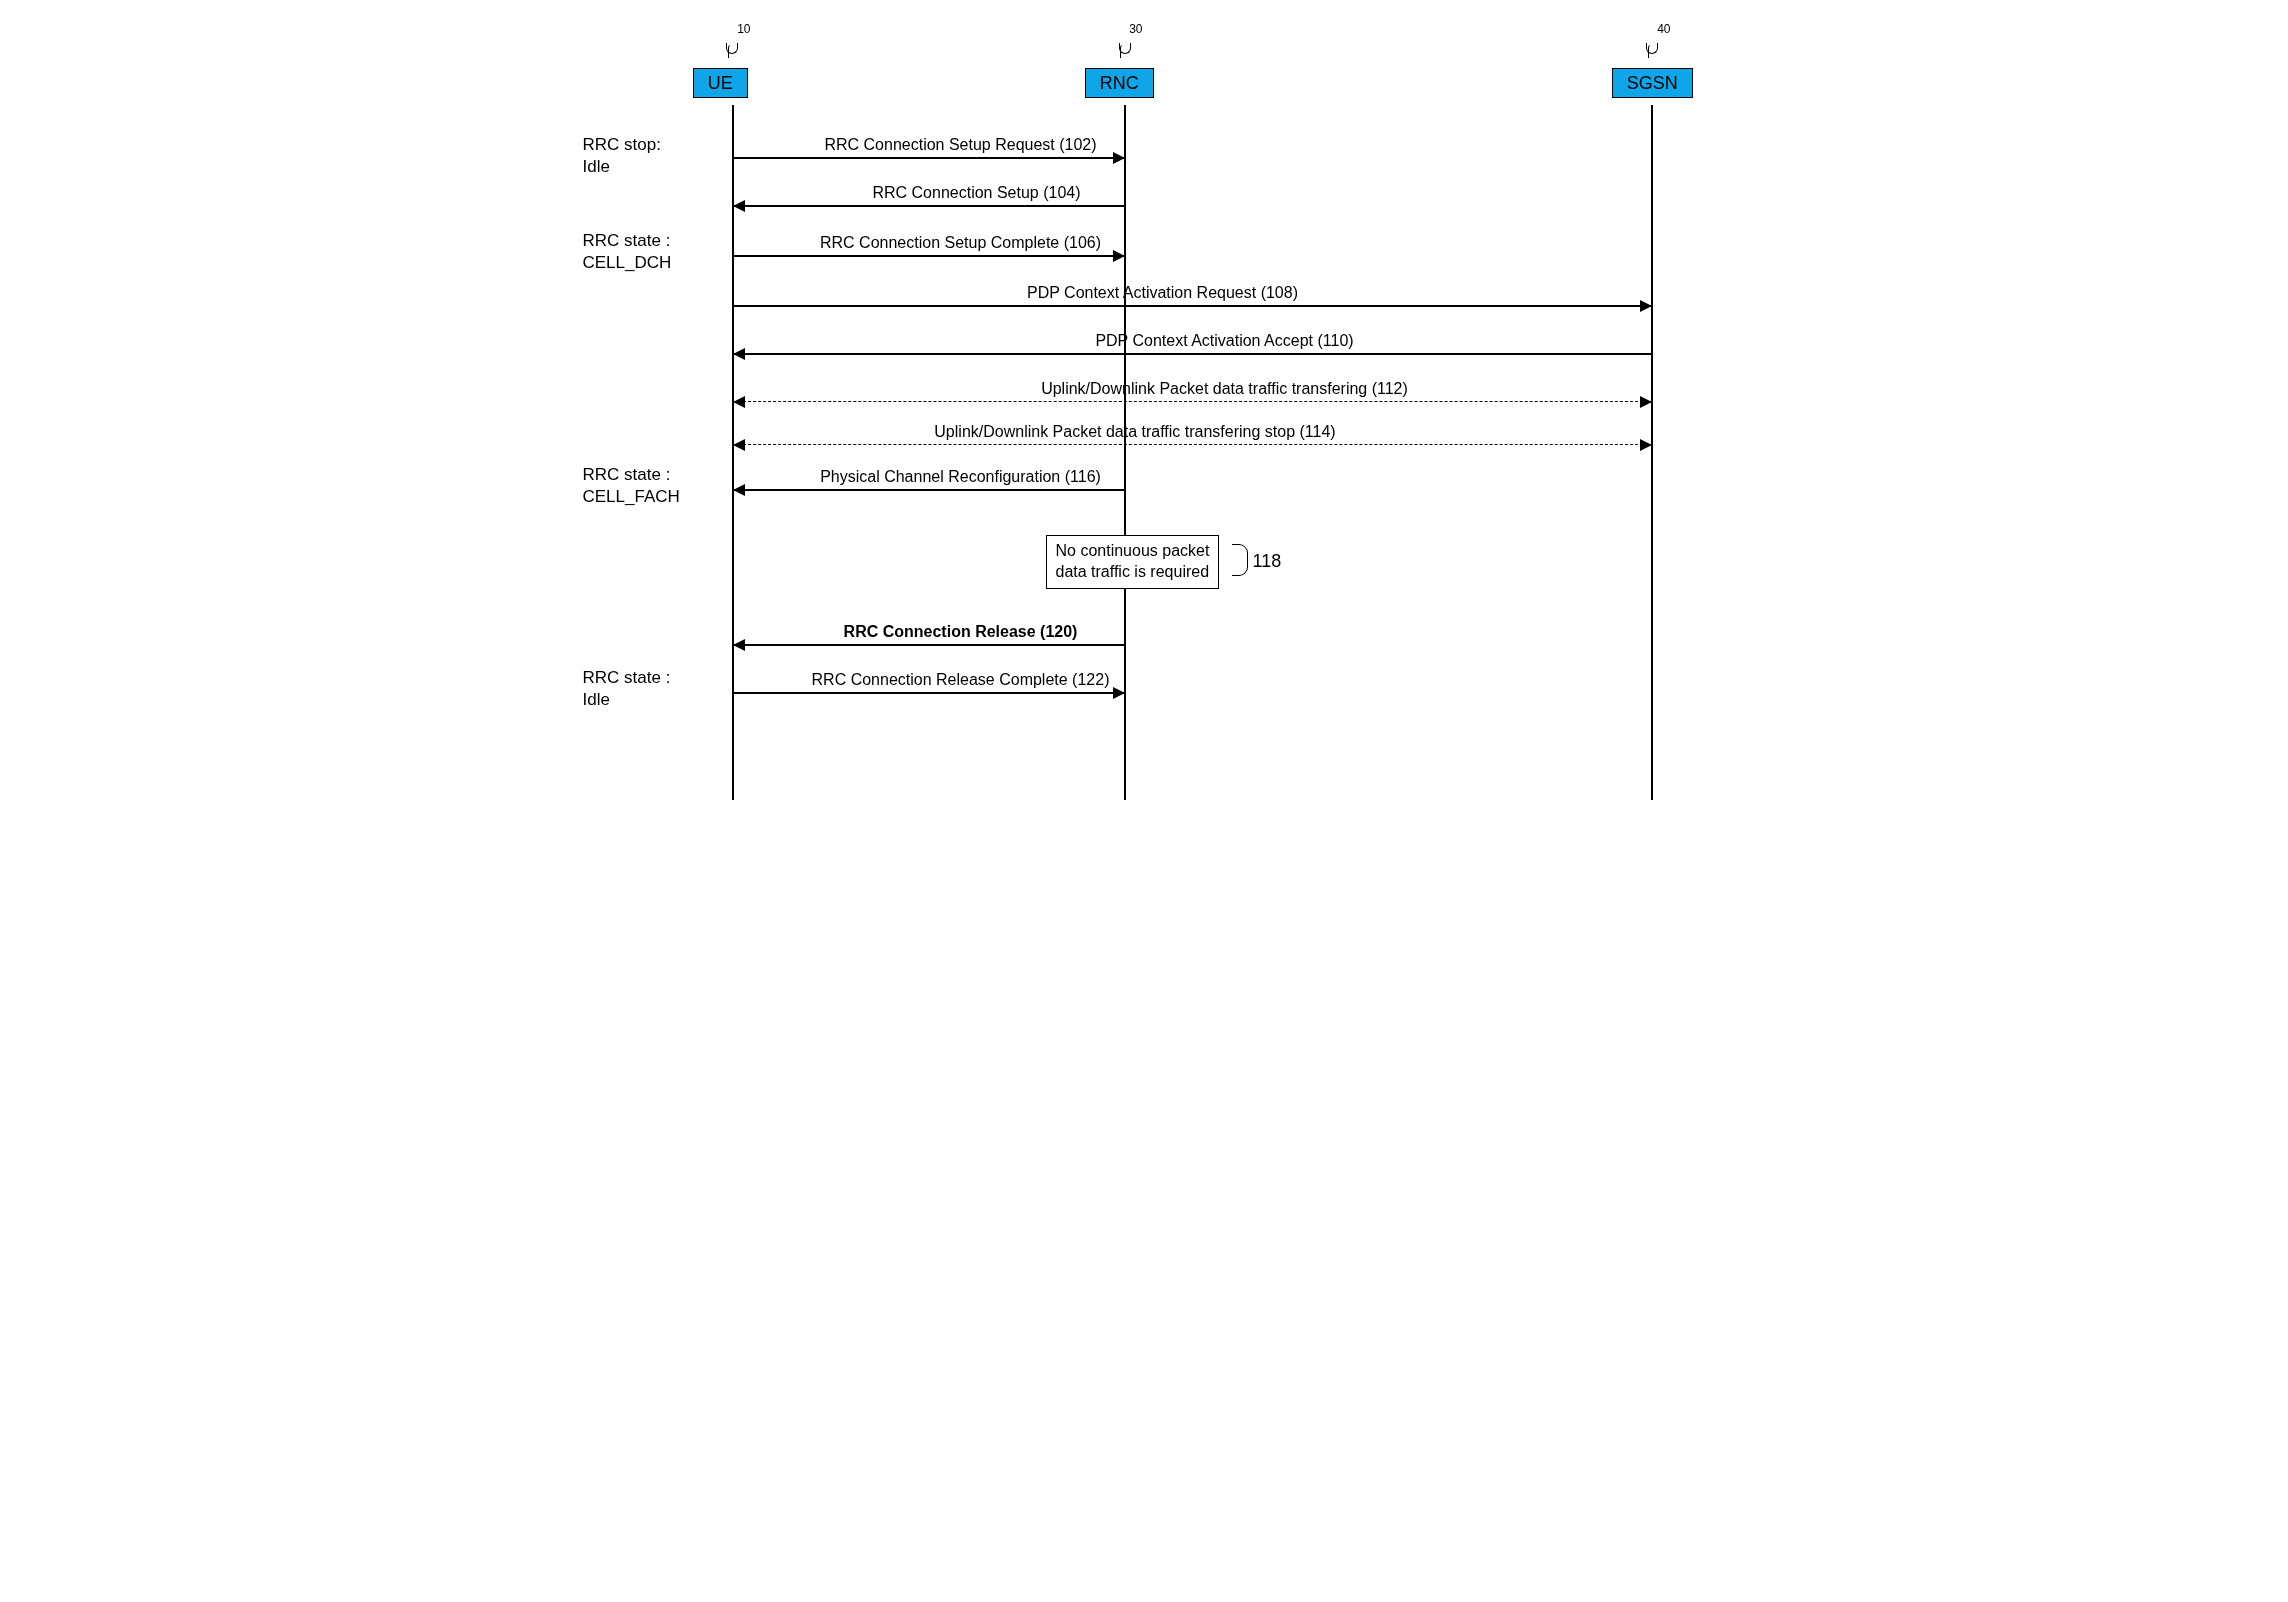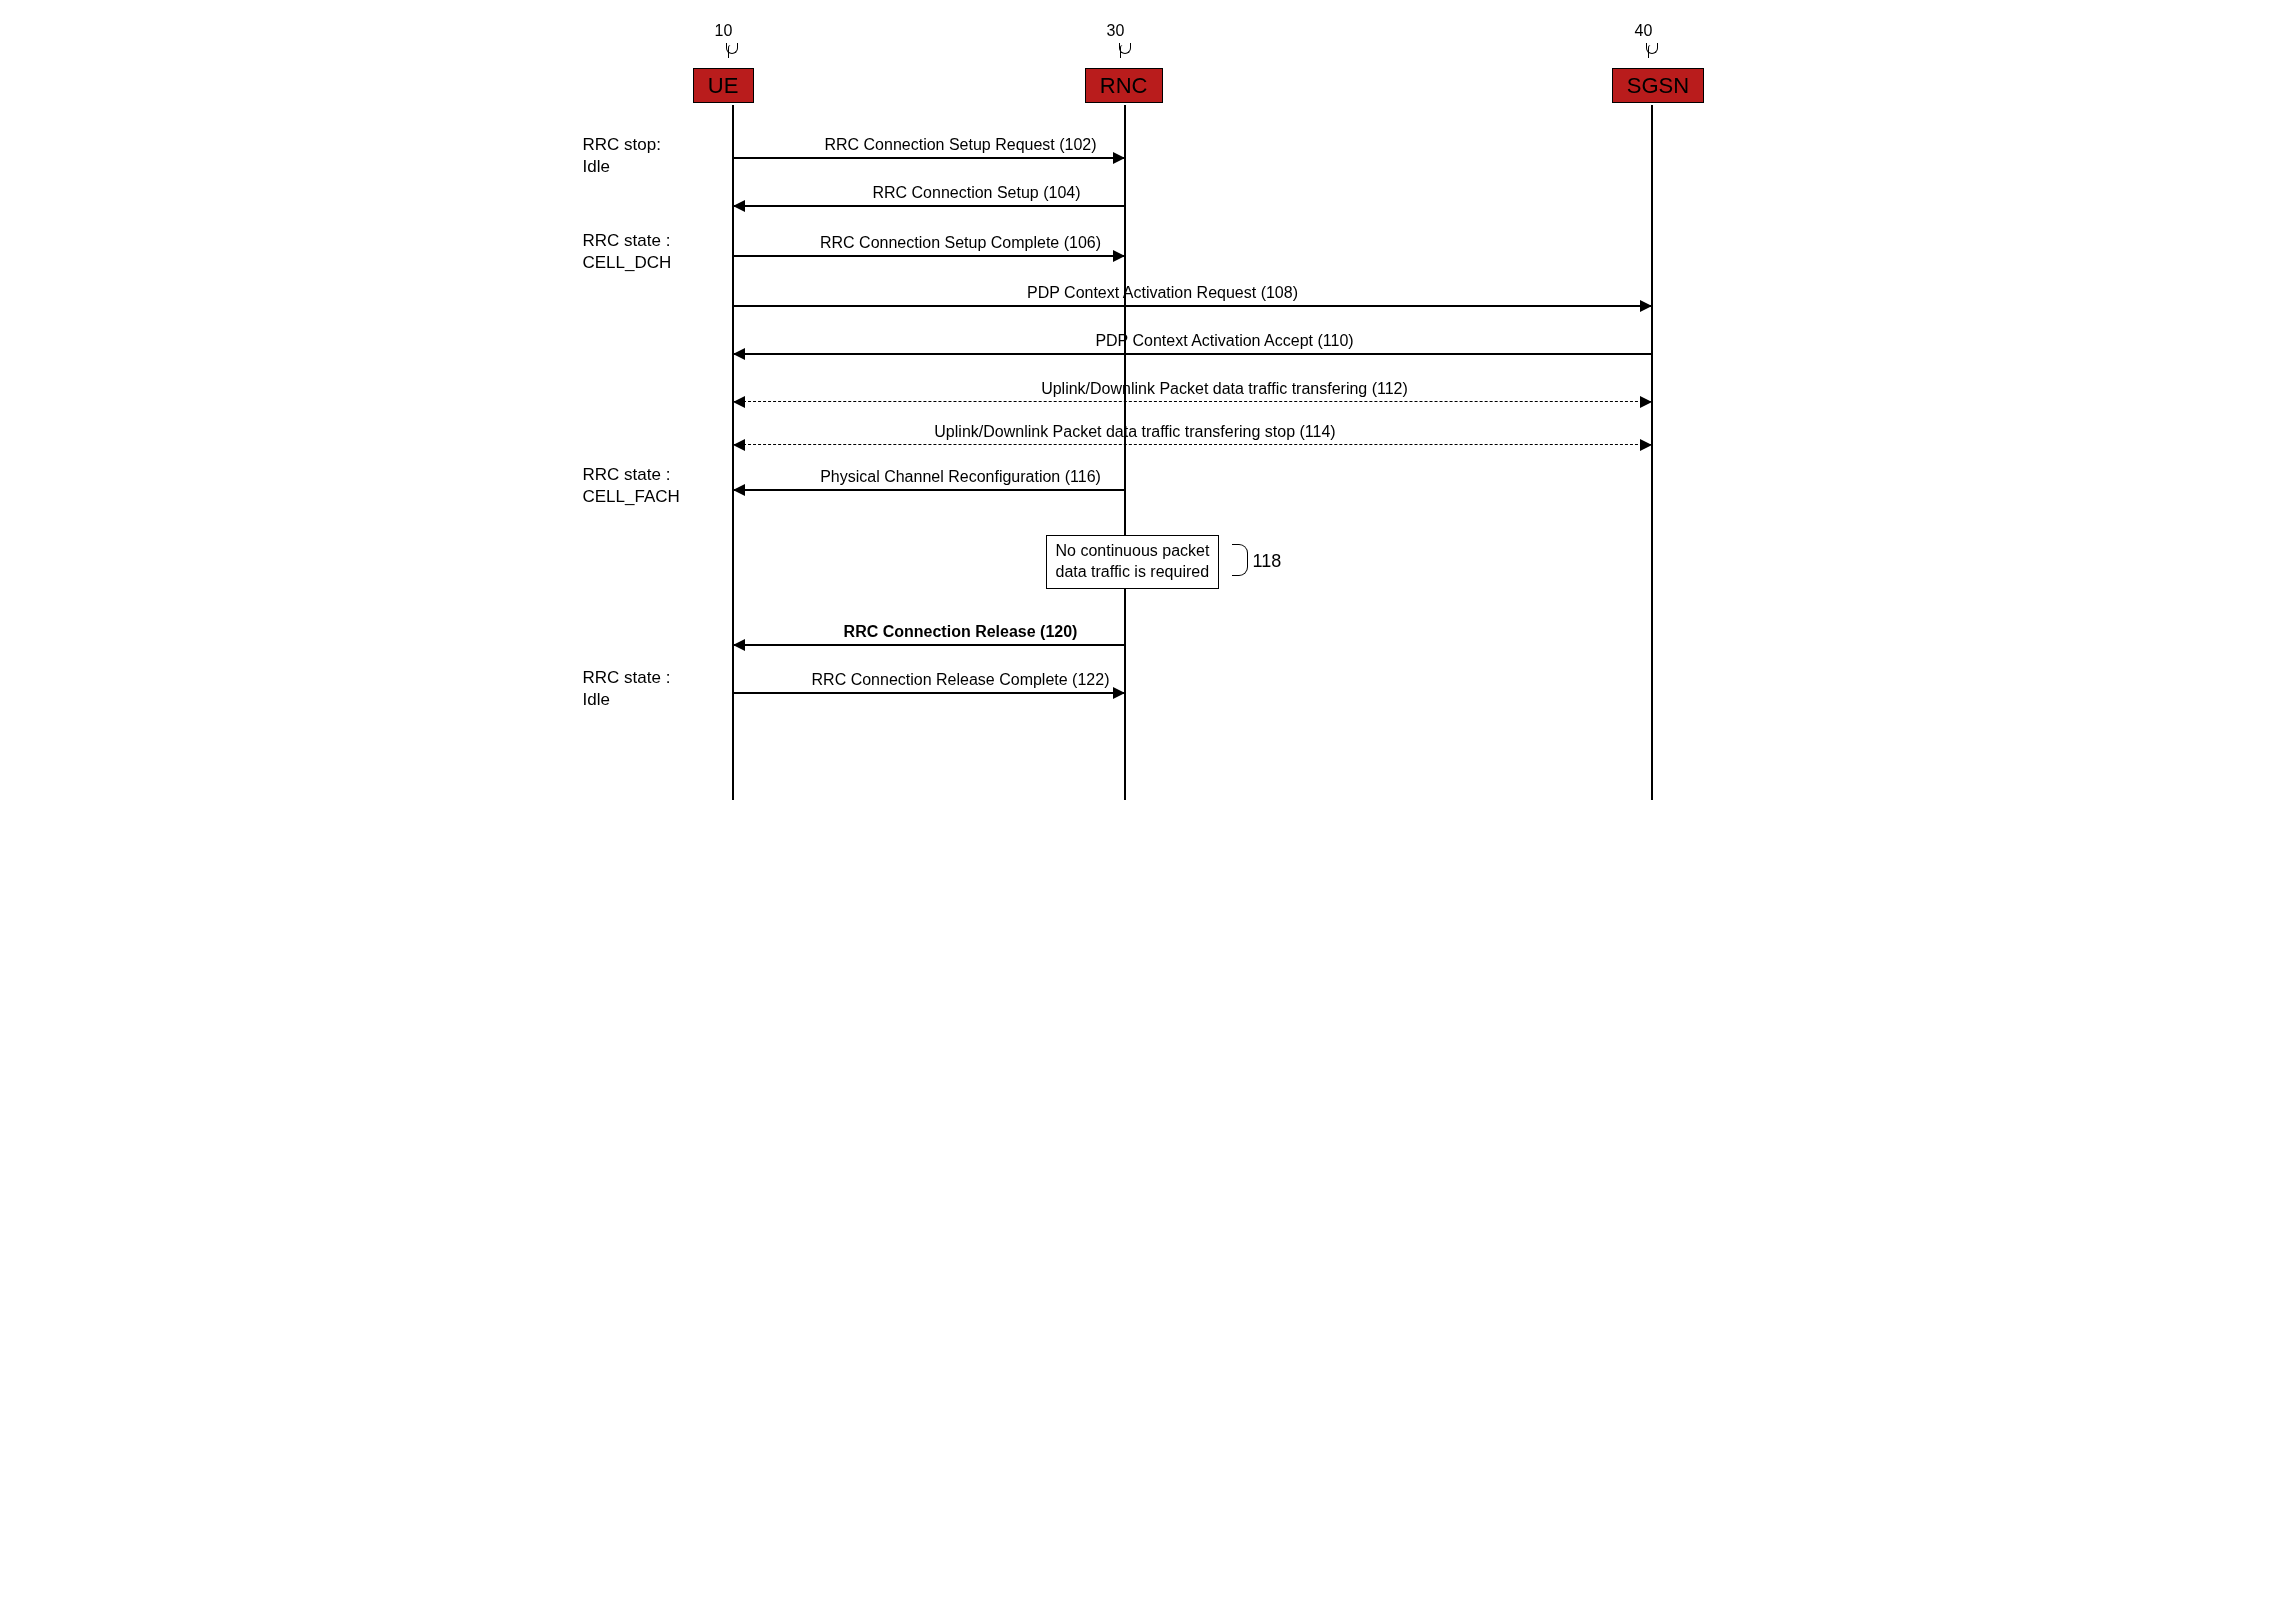--- a/index.html
+++ b/index.html
@@ -9,38 +9,38 @@
     padding: 18px;
   }
   .diagram {
     position: relative;
     width: 1123px;
     height: 802px;
     margin: 0 auto;
   }
   .actor-num {
     position: absolute;
-    font-size: 16px;
-    text-align: left;
+    font-size: 12px;
+    text-align: right;
   }
   .actor-tick {
     position: absolute;
     width: 1.8px;
     height: 10.7px;
     border-left: 1.8px solid #000;
     border-top: 1.8px solid #000;
     border-right: 1.8px solid #000;
     border-radius: 2.7px 2.7px 0 0;
   }
   .actor-box {
     position: absolute;
     border: 1.8px solid #000;
-    background: #b91c1c;
+    background: #0ea5e9;
     padding: 3.6px 14.3px;
-    font-size: 22px;
+    font-size: 18px;
     text-align: center;
     min-width: 53px;
   }
   .lifeline {
     position: absolute;
     width: 2.7px;
     background: #000;
     top: 87px;
     height: 695px;
   }

